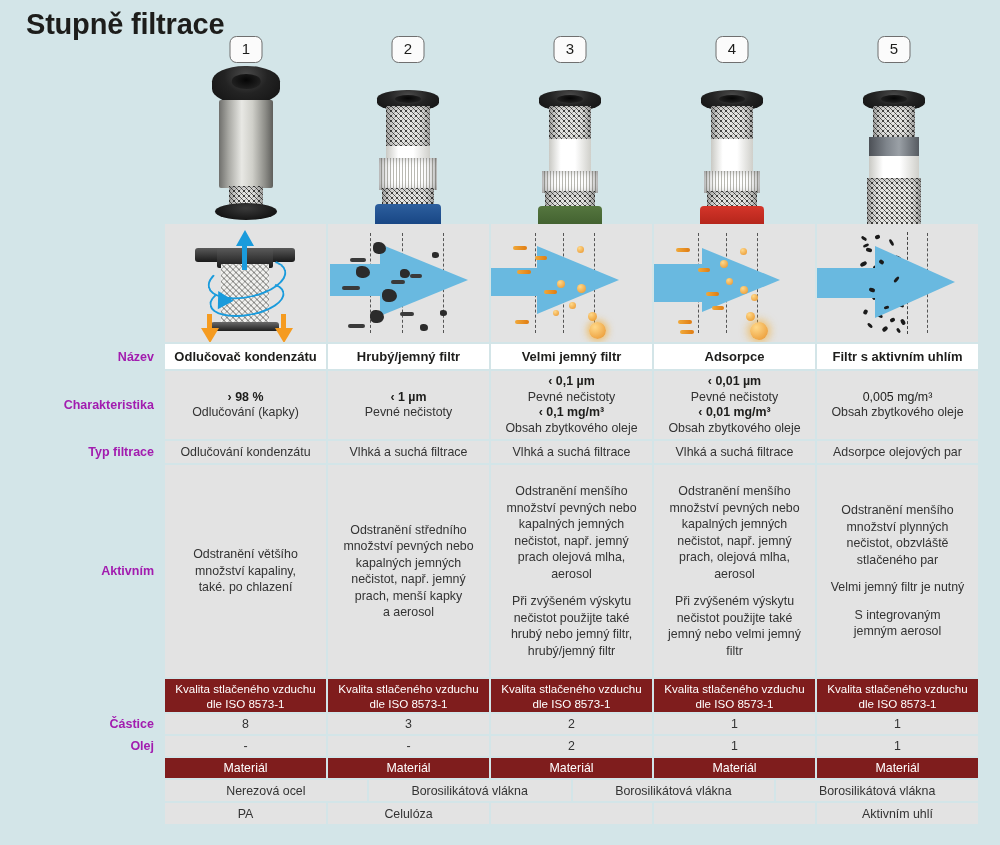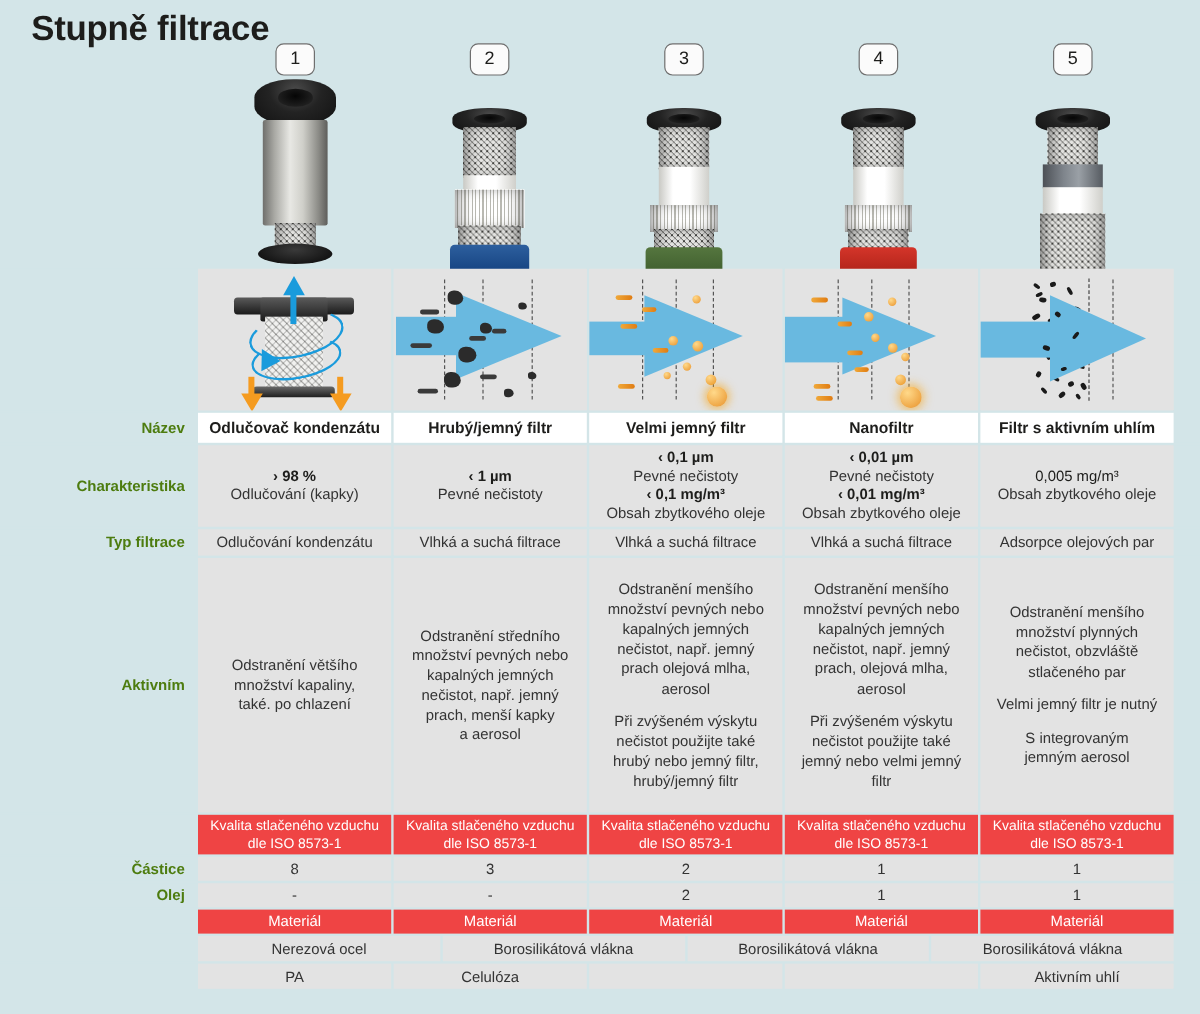--- a/index.html
+++ b/index.html
@@ -72,33 +72,33 @@
     background:radial-gradient(ellipse at 50% 30%,#3a3a3a 0%,#161616 70%);
   }
 
   
   .table{position:absolute;left:0;top:224px;width:1000px;}
   .row{display:flex;width:1000px;}
   .lab{
     width:165px;flex:0 0 165px;
     display:flex;align-items:center;justify-content:flex-end;
     padding-right:11px;box-sizing:border-box;
-    font-weight:bold;font-size:12.5px;color:#4d7c0f;
+    font-weight:bold;font-size:12.5px;color:#a21caf;
     background:#d3e5e8;
   }
   .cell{
     flex:1 1 0;margin-right:2px;box-sizing:border-box;
     display:flex;flex-direction:column;align-items:center;justify-content:center;
     text-align:center;font-size:12.4px;color:#333;
     padding:3px 6px;
   }
   .cell:last-child{margin-right:22px;}
   .gray{background:#e3e3e3;}
   .white{background:#ffffff;}
-  .teal{background:#ef4444;color:#fff;text-align:center;}
+  .teal{background:#7f1d1d;color:#fff;text-align:center;}
 
   .row-diagram .cell{height:118px;padding:0;position:relative;overflow:hidden;}
   .row-name .cell{height:25px;font-weight:bold;font-size:13px;color:#1d1d1b;}
   .row-name .lab{height:25px;}
   .row-char .cell{height:68px;line-height:15.5px;}
   .row-char .lab{height:68px;}
   .row-type .cell{height:22px;}
   .row-type .lab{height:22px;}
   .row-use .cell{height:212px;line-height:16.5px;}
   .row-use .lab{height:212px;align-items:center;}
@@ -346,21 +346,21 @@
     </div>
   </div>
 
   <div class="gap2"></div>
 
   <div class="row row-name">
     <div class="lab">Název</div>
     <div class="cell white">Odlučovač kondenzátu</div>
     <div class="cell white">Hrubý/jemný filtr</div>
     <div class="cell white">Velmi jemný filtr</div>
-    <div class="cell white">Nanofiltr</div>
+    <div class="cell white">Adsorpce</div>
     <div class="cell white">Filtr s aktivním uhlím</div>
   </div>
 
   <div class="gap2"></div>
 
   <div class="row row-char">
     <div class="lab">Charakteristika</div>
     <div class="cell gray">
         <div style="font-weight: bold; color: rgb(29, 29, 27);">› 98 %</div>
         <div>Odlučování (kapky)</div>

